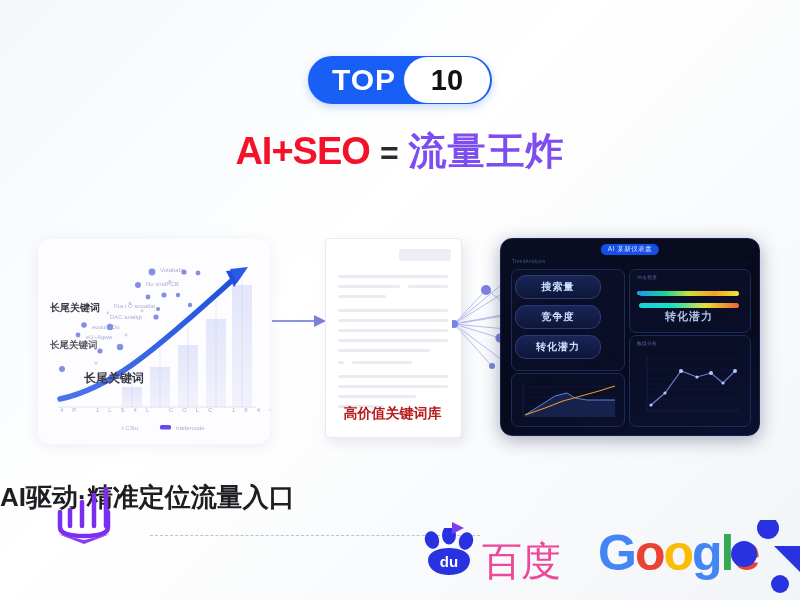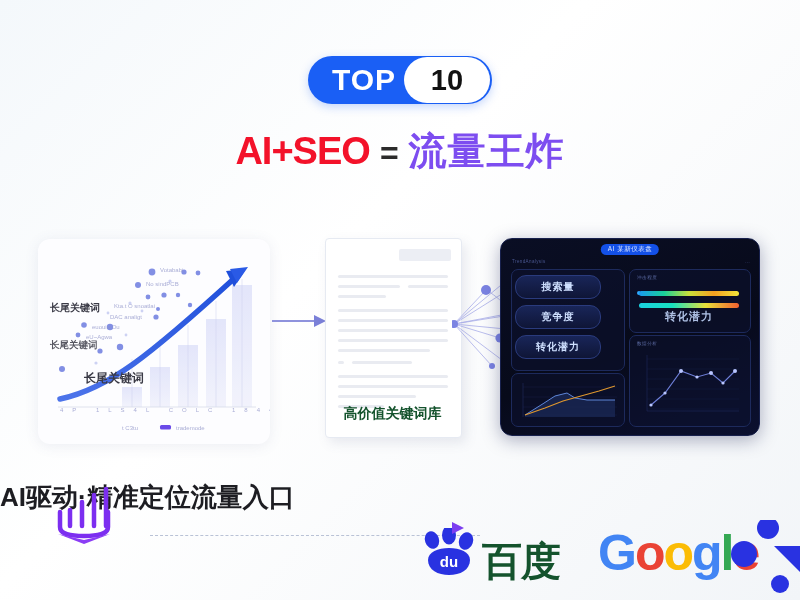--- a/index.html
+++ b/index.html
@@ -68,21 +68,21 @@
   
   .doc-card{
     position:absolute;left:325px;top:238px;width:135px;height:198px;
     background:#fff;border:1px solid #e6eaf2;border-radius:4px;
     box-shadow:4px 5px 12px rgba(90,100,140,.13);
   }
   .doc-hdr{position:absolute;right:10px;top:10px;width:52px;height:12px;background:#eceef4;border-radius:2px;}
   .docline{position:absolute;height:3px;background:#e9ebf1;border-radius:2px;}
   .doc-cap{
     position:absolute;left:325px;top:405px;width:135px;text-align:center;
-    font-size:14px;font-weight:bold;color:#14532d;white-space:nowrap;
+    font-size:14px;font-weight:bold;color:#b91c1c;white-space:nowrap;
   }
 
   
   .nodenet{position:absolute;left:452px;top:262px;width:92px;height:124px;}
 
   
   .dash{
     position:absolute;left:500px;top:238px;width:258px;height:196px;
     background:linear-gradient(160deg,#0a0e24 0%,#070a1a 55%,#0b1030 100%);
     border-radius:12px;border:1px solid #18214d;
@@ -132,21 +132,21 @@
     font-size:26px;font-weight:bold;color:#1d1d22;white-space:nowrap;
   }
   .dash-line{
     position:absolute;left:150px;top:535px;width:330px;height:1px;
     border-top:1px dashed #b9c2d6;
   }
   .barsicon{position:absolute;left:48px;top:482px;width:72px;height:66px;}
   .logos{position:absolute;left:420px;top:524px;width:340px;height:62px;}
   .bd-text{
     position:absolute;left:62px;top:10px;
-    font-size:40px;font-weight:bold;color:#14532d;letter-spacing:-1px;
+    font-size:40px;font-weight:normal;color:#ec4899;letter-spacing:-1px;
     font-family:"DejaVu Sans",sans-serif;
   }
   .goo{position:absolute;left:178px;top:0px;font-size:50px;font-weight:bold;letter-spacing:-2px;font-family:"Liberation Sans",sans-serif;}
   .goo span{display:inline-block;}
 </style>
 </head>
 <body>
 
 <div class="stage">
 

